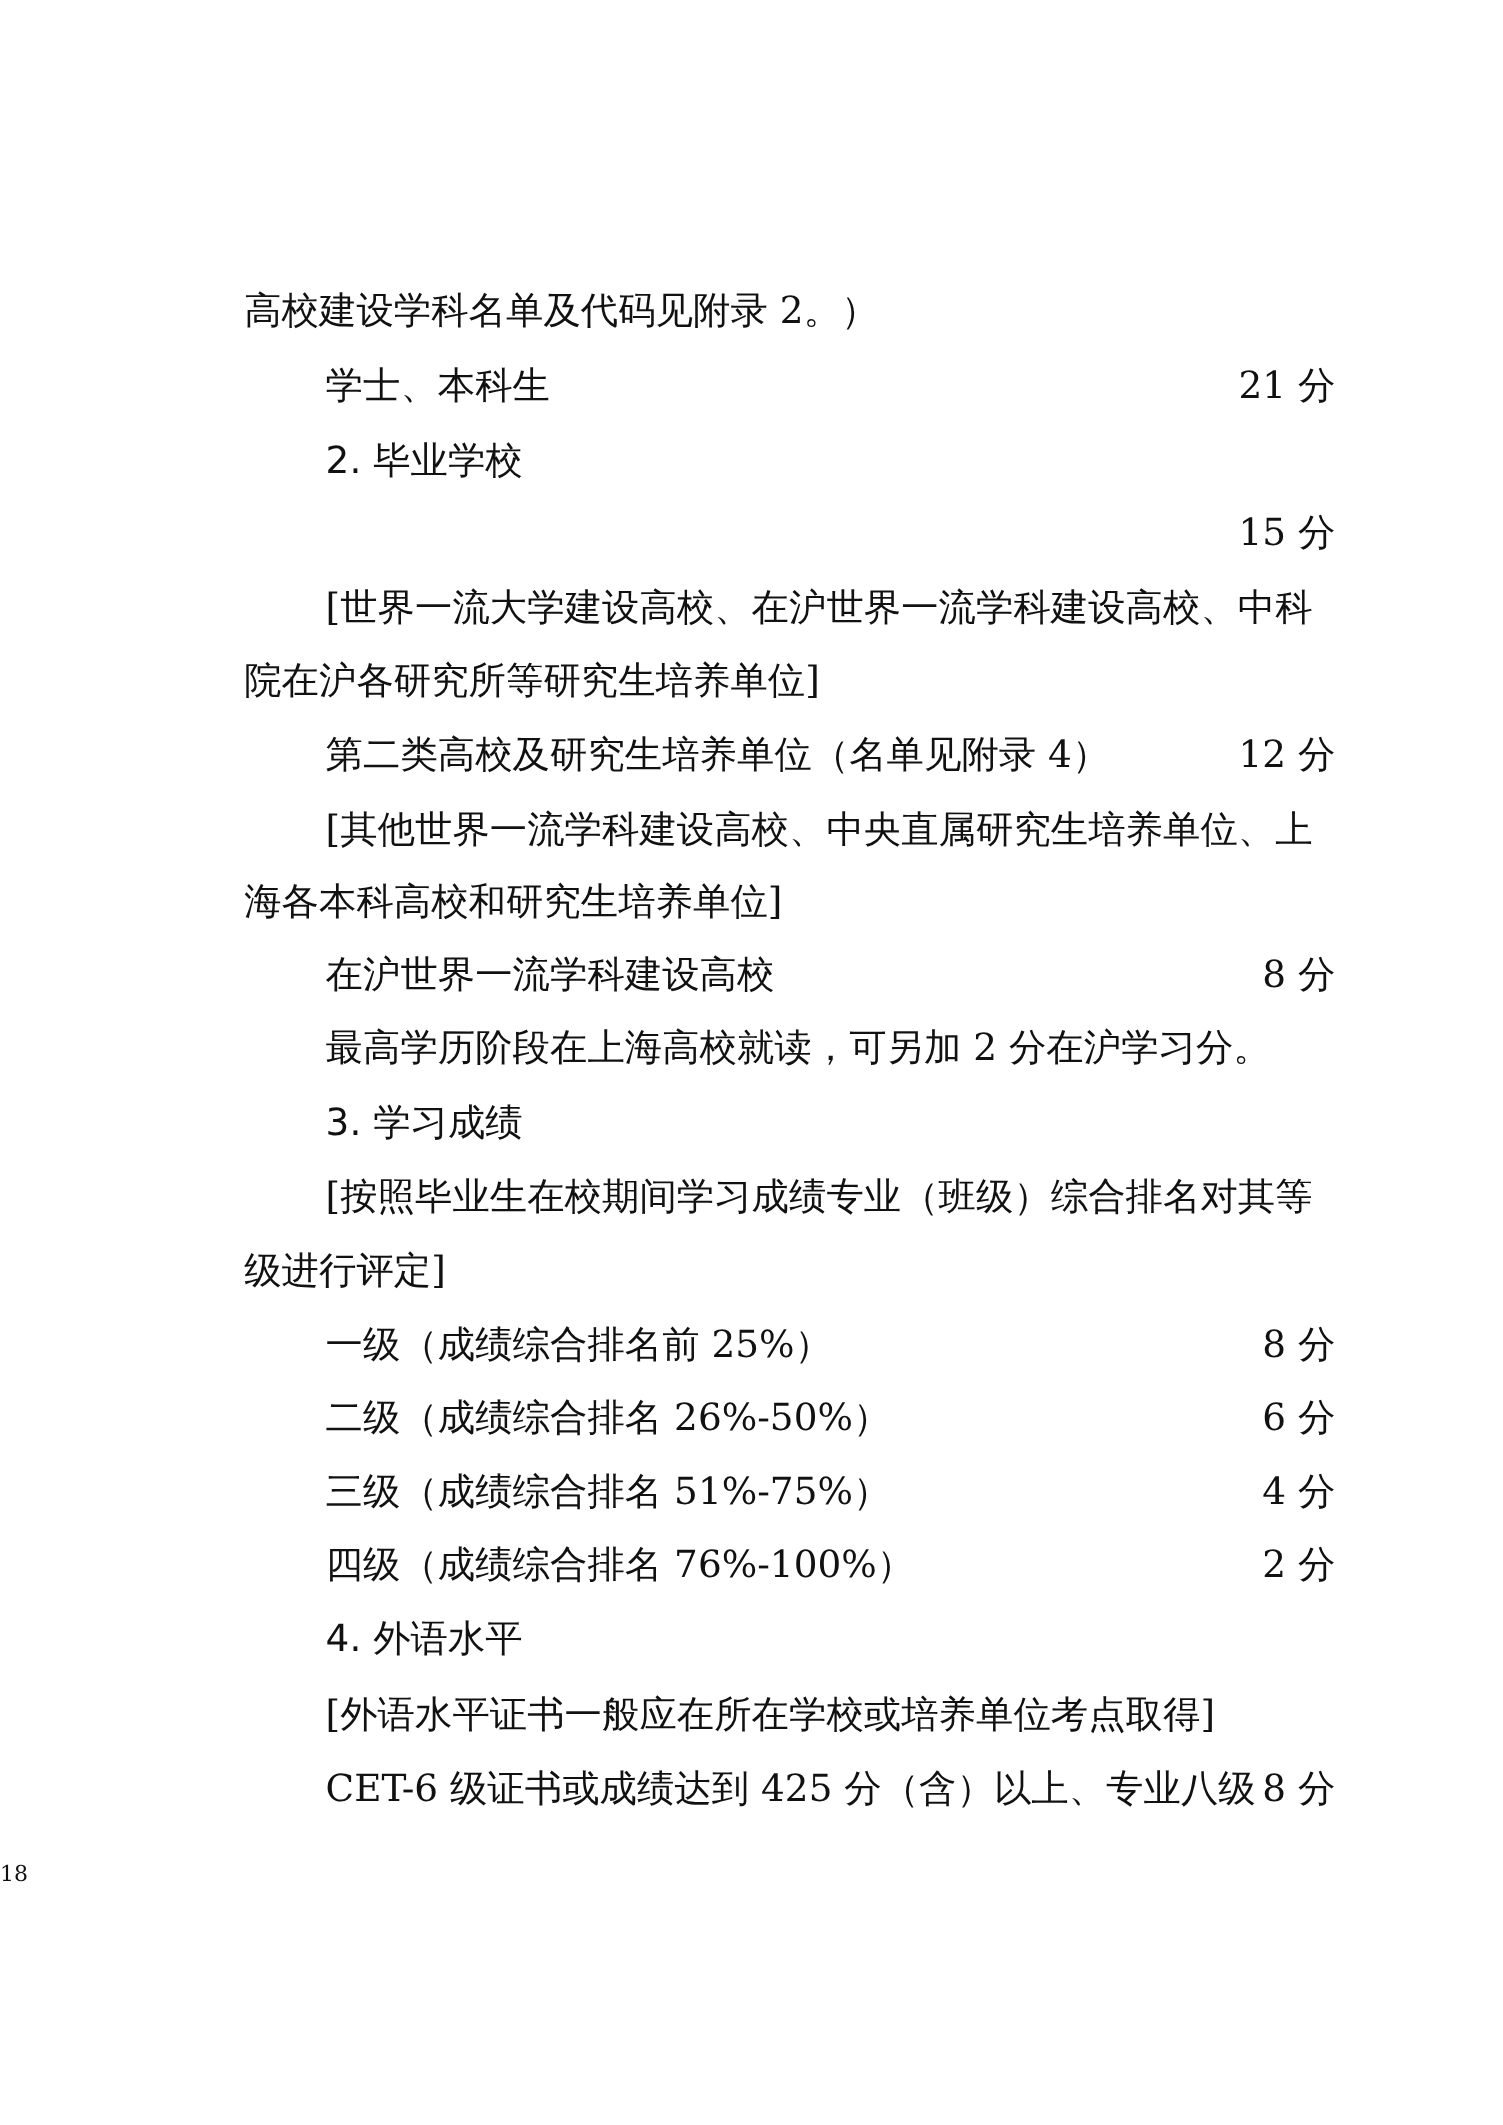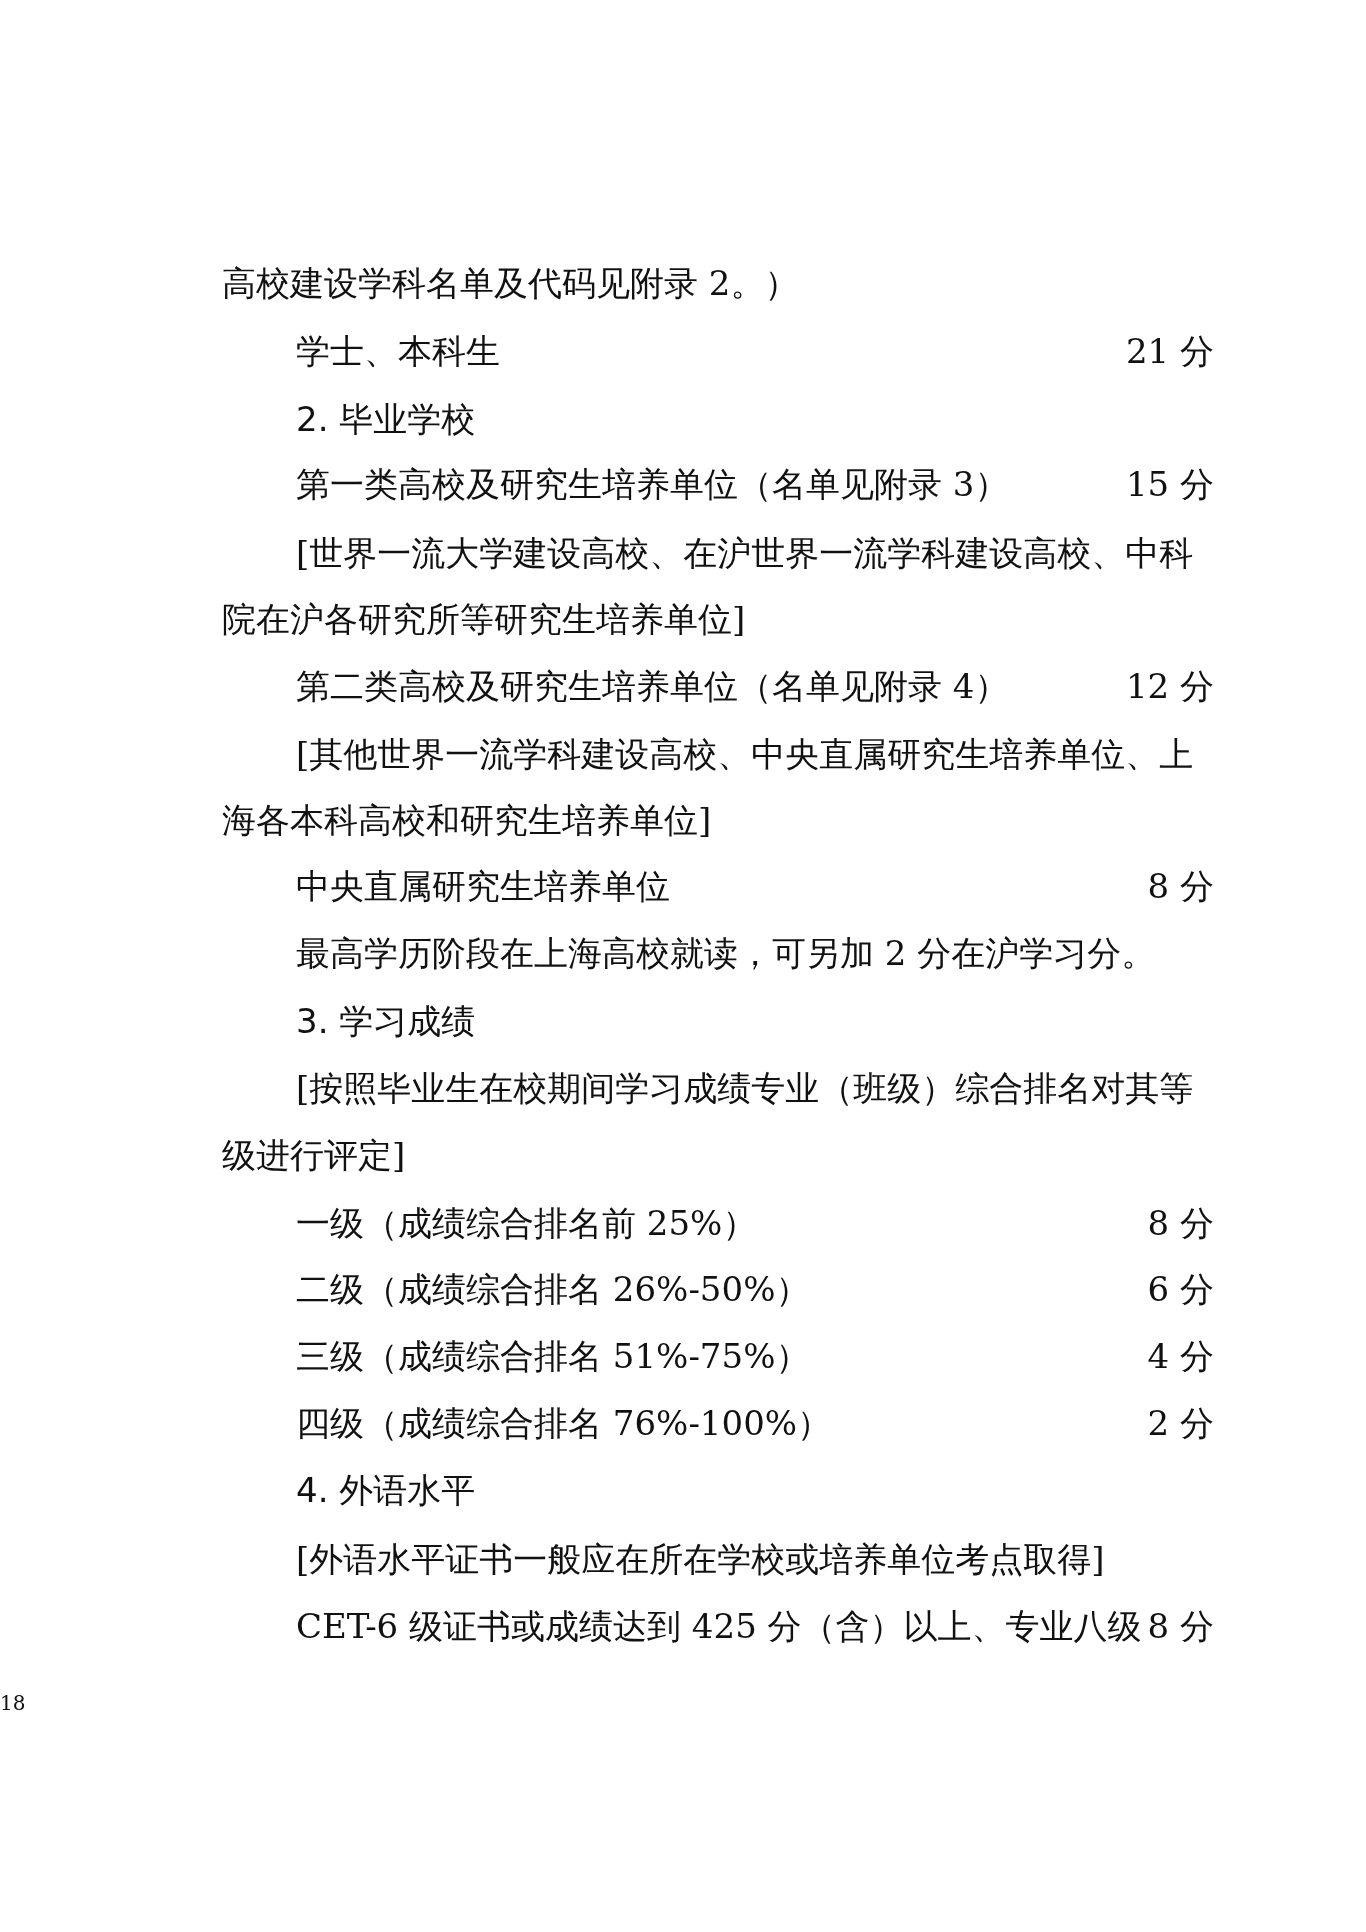--- a/index.html
+++ b/index.html
@@ -21,41 +21,40 @@
       <span class="txt">高校建设学科名单及代码见附录 2。）</span>
     </div>
   <div class="line ind" style="top:326px">
       <span class="txt">学士、本科生</span>
       <span class="pts">21 分</span>
     </div>
   <div class="line ind head" style="top:394px">
       <span class="txt">2. 毕业学校</span>
     </div>
   <div class="line ind" style="top:459px">
-      <span class="txt">第一类高校及研究生培养单位（名单见附录 3）</span>
       <span class="pts">15 分</span>
     </div>
   <div class="line ind" style="top:528px">
       <span class="txt">[世界一流大学建设高校、在沪世界一流学科建设高校、中科</span>
     </div>
   <div class="line full" style="top:594px">
       <span class="txt">院在沪各研究所等研究生培养单位]</span>
     </div>
   <div class="line ind" style="top:661px">
       <span class="txt">第二类高校及研究生培养单位（名单见附录 4）</span>
       <span class="pts">12 分</span>
     </div>
   <div class="line ind" style="top:729px">
       <span class="txt">[其他世界一流学科建设高校、中央直属研究生培养单位、上</span>
     </div>
   <div class="line full" style="top:795px">
       <span class="txt">海各本科高校和研究生培养单位]</span>
     </div>
   <div class="line ind" style="top:861px">
-      <span class="txt">中央直属研究生培养单位</span>
+      <span class="txt">在沪世界一流学科建设高校</span>
       <span class="pts">8 分</span>
     </div>
   <div class="line ind" style="top:928px">
       <span class="txt">最高学历阶段在上海高校就读，可另加 2 分在沪学习分。</span>
     </div>
   <div class="line ind head" style="top:996px">
       <span class="txt">3. 学习成绩</span>
     </div>
   <div class="line ind" style="top:1063px">
       <span class="txt">[按照毕业生在校期间学习成绩专业（班级）综合排名对其等</span>

